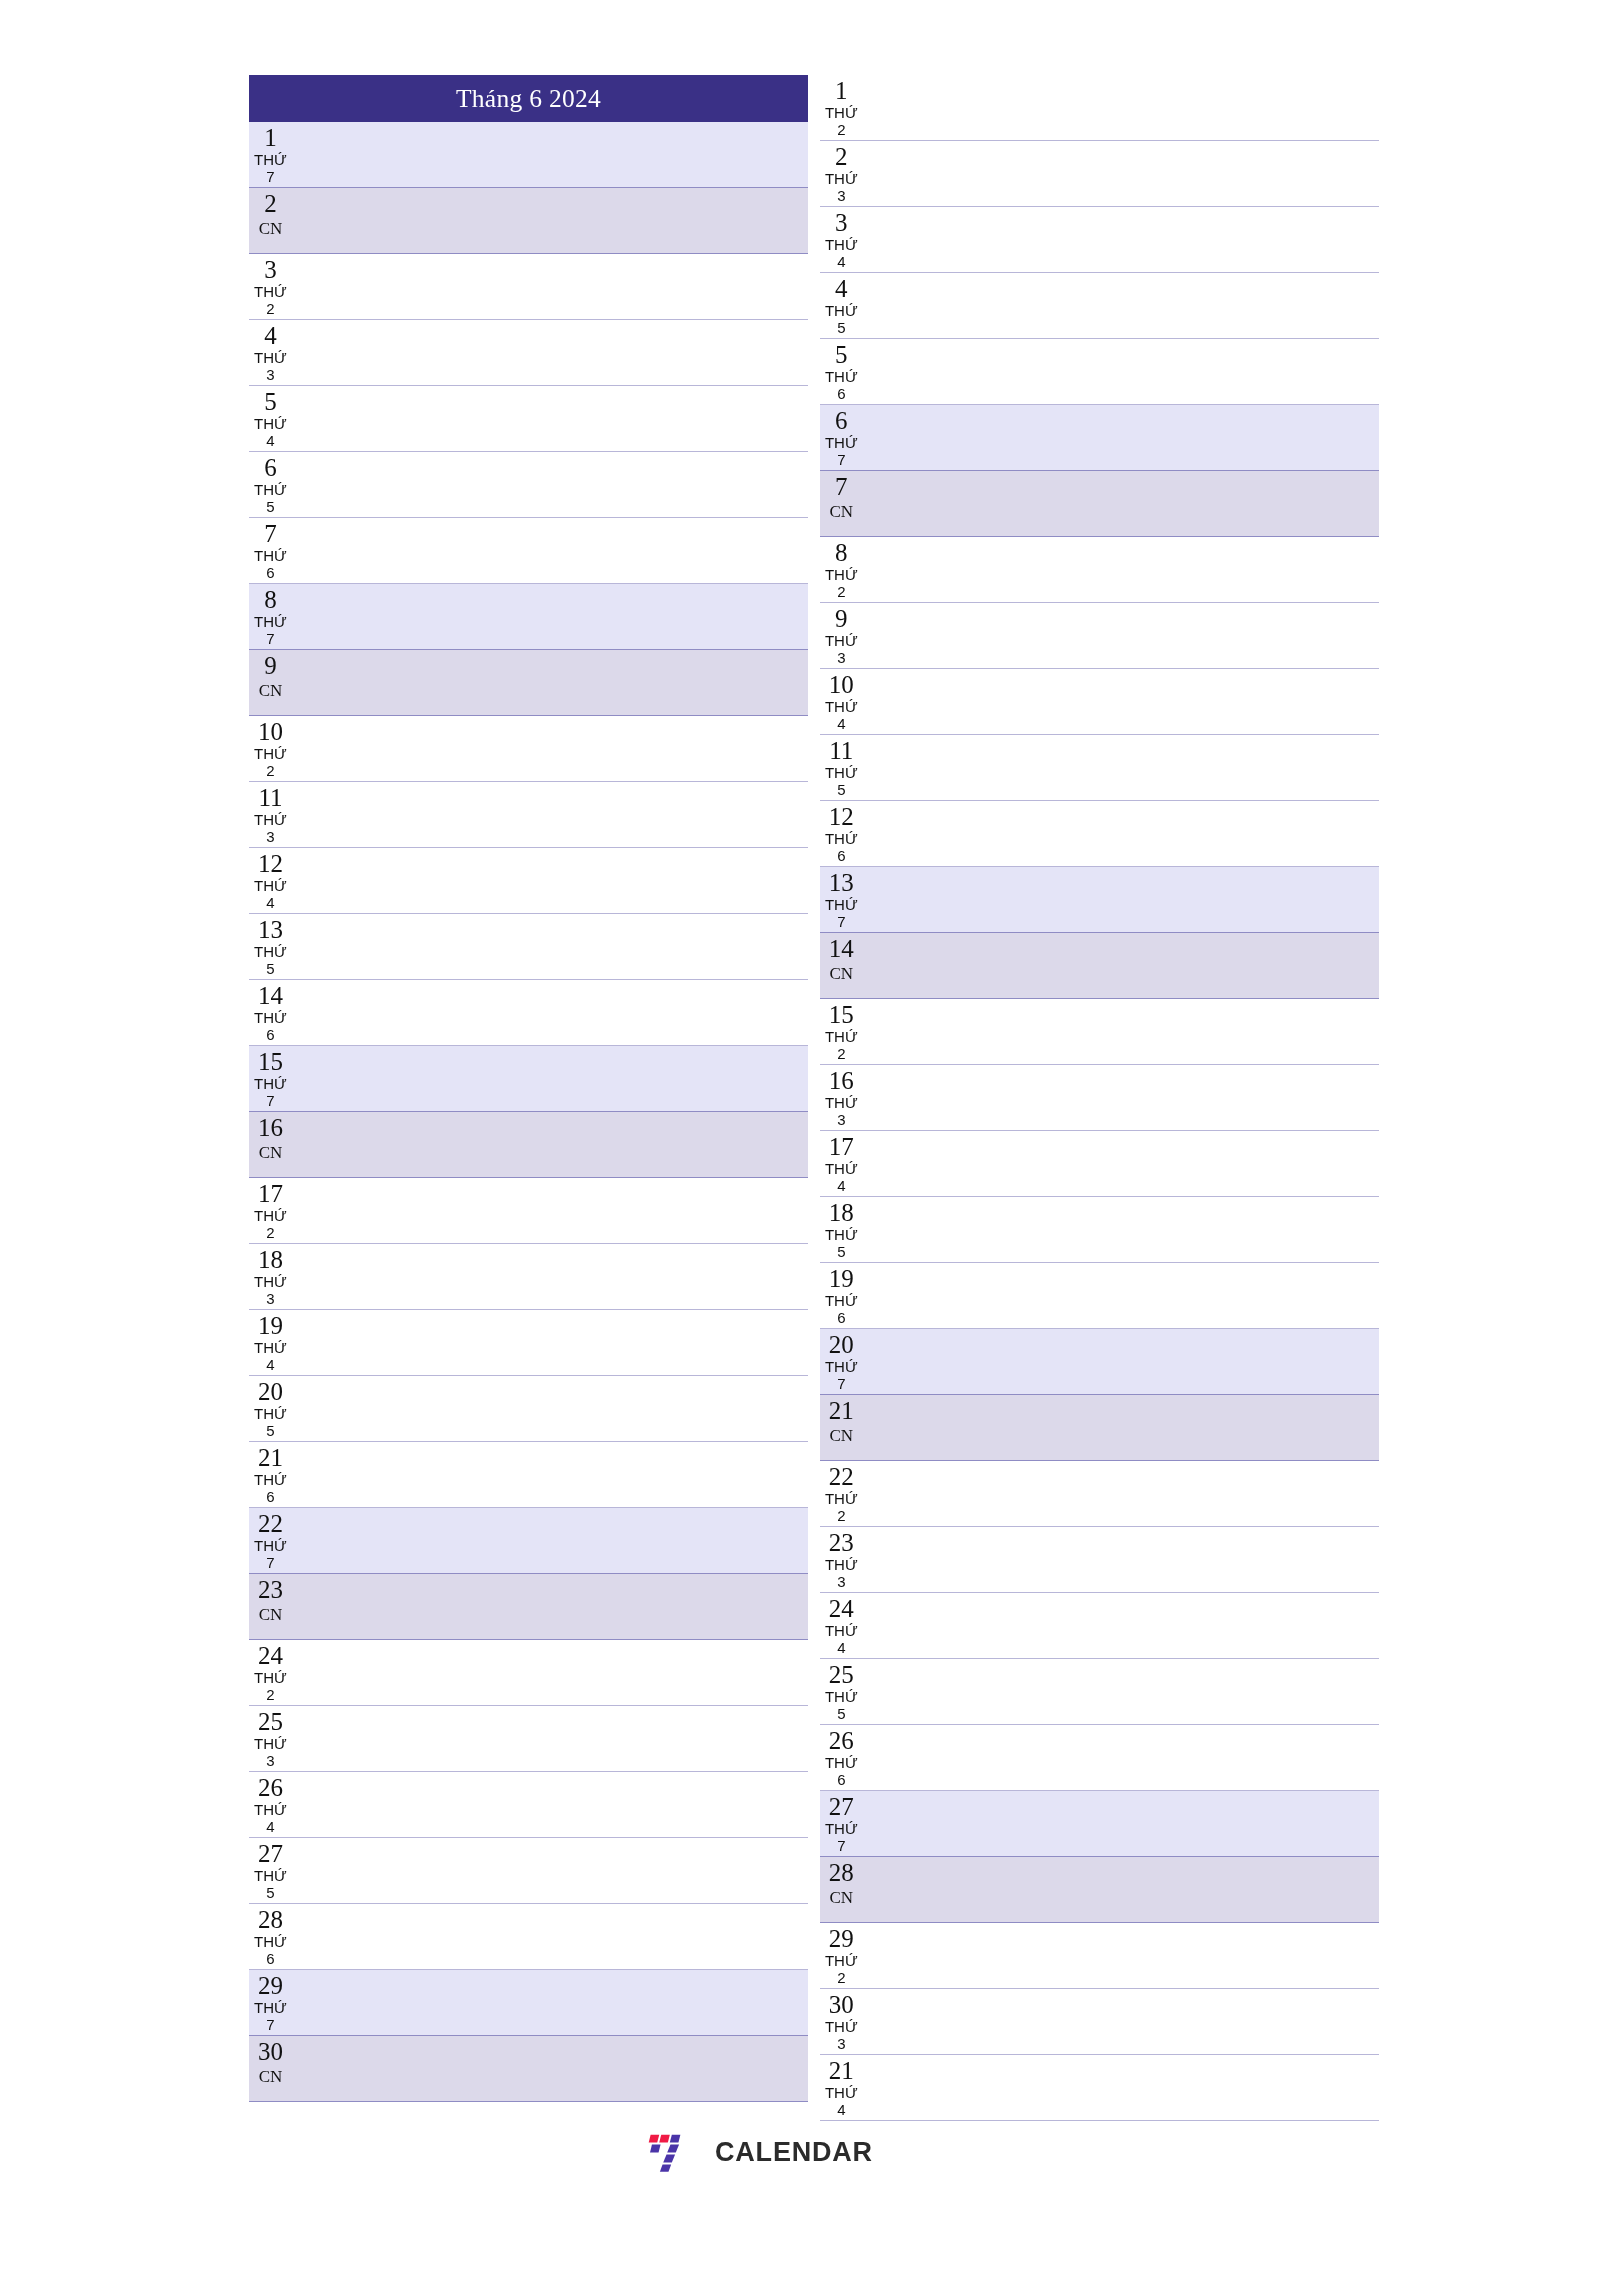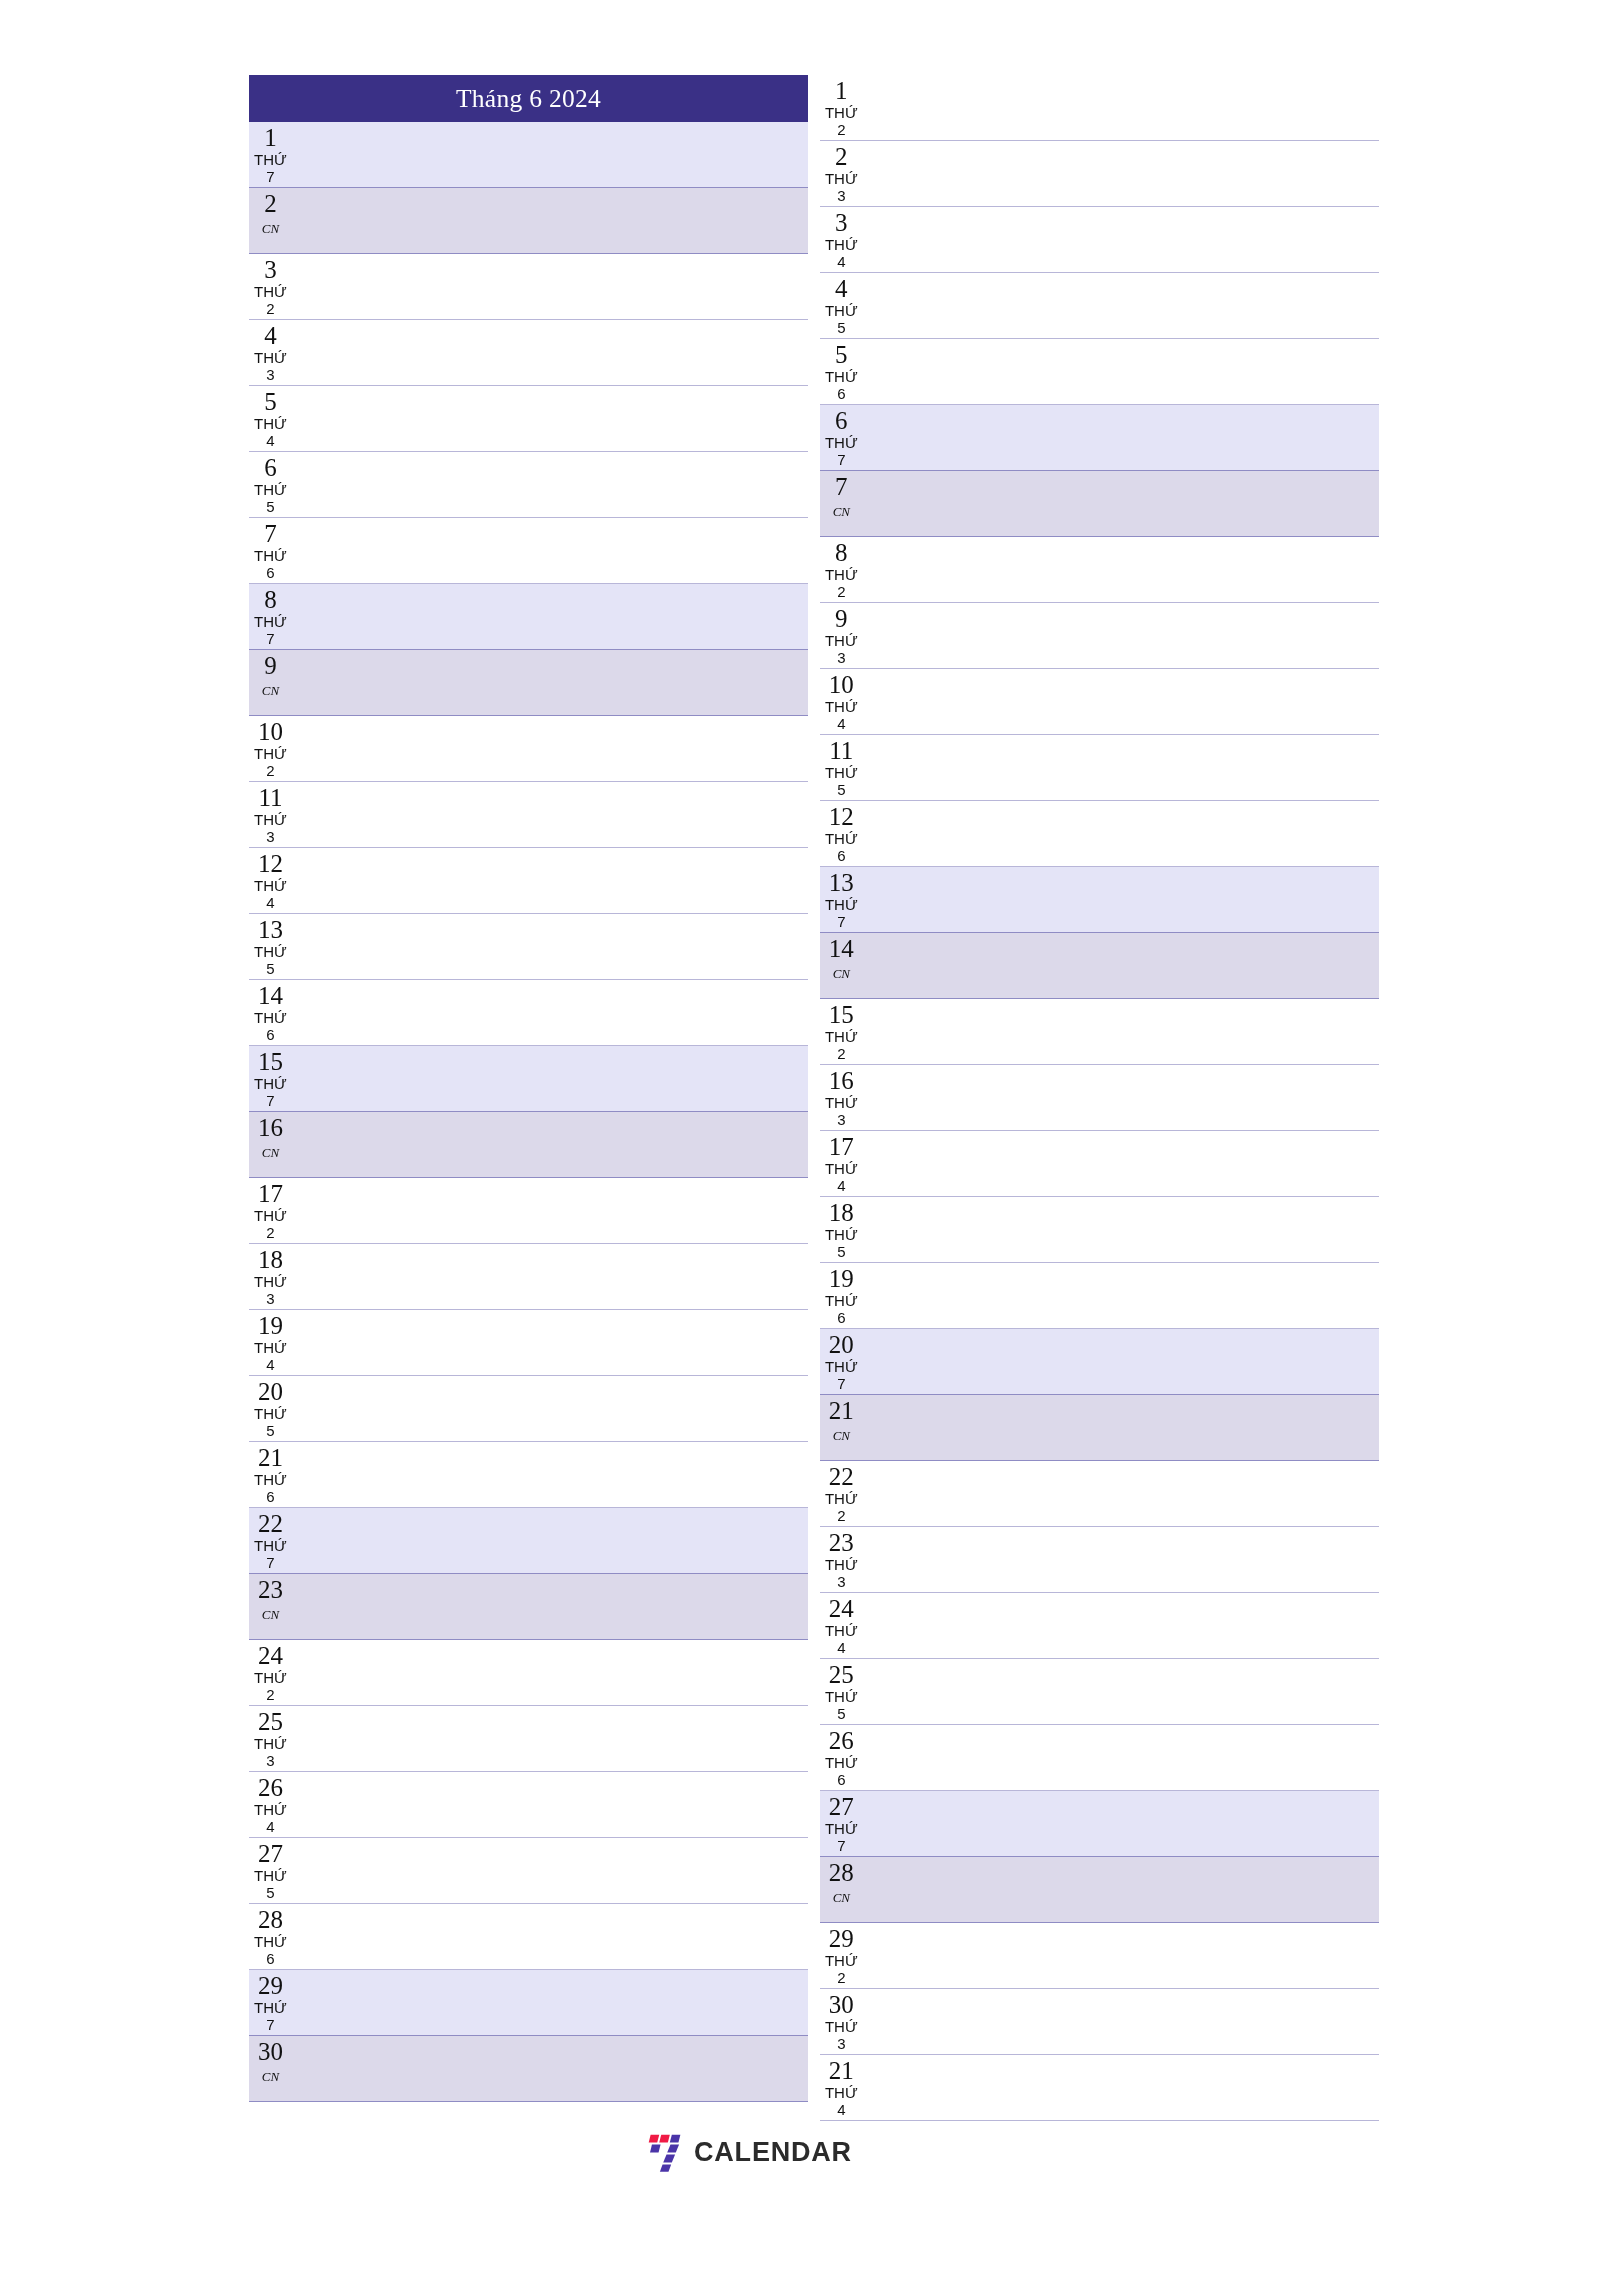--- a/index.html
+++ b/index.html
@@ -100,42 +100,41 @@
 
   .day-wd-num {
     font-family: "Liberation Sans", "DejaVu Sans", sans-serif;
     font-size: 15px;
     line-height: 17.7px;
     color: #111111;
   }
 
   .day-wd.cn {
     font-family: "Liberation Serif", "DejaVu Serif", serif;
-    font-size: 13px;
+    font-size: 17px;
     line-height: 19.6px;
     padding-top: 2px;
-    font-style: italic;
   }
 
   .writing-area {
     position: absolute;
     left: 43px;
     right: 0;
     top: 0;
     bottom: 0;
   }
 
   
   #brand {
     position: absolute;
     left: 648px;
     top: 2132px;
     display: flex;
     align-items: center;
-    gap: 5px;
+    gap: 26px;
     text-align: center;
   }
 
   .logo-mark {
     position: relative;
     width: 41px;
     height: 41px;
   }
 
   .logo-mark svg { display: block; }

